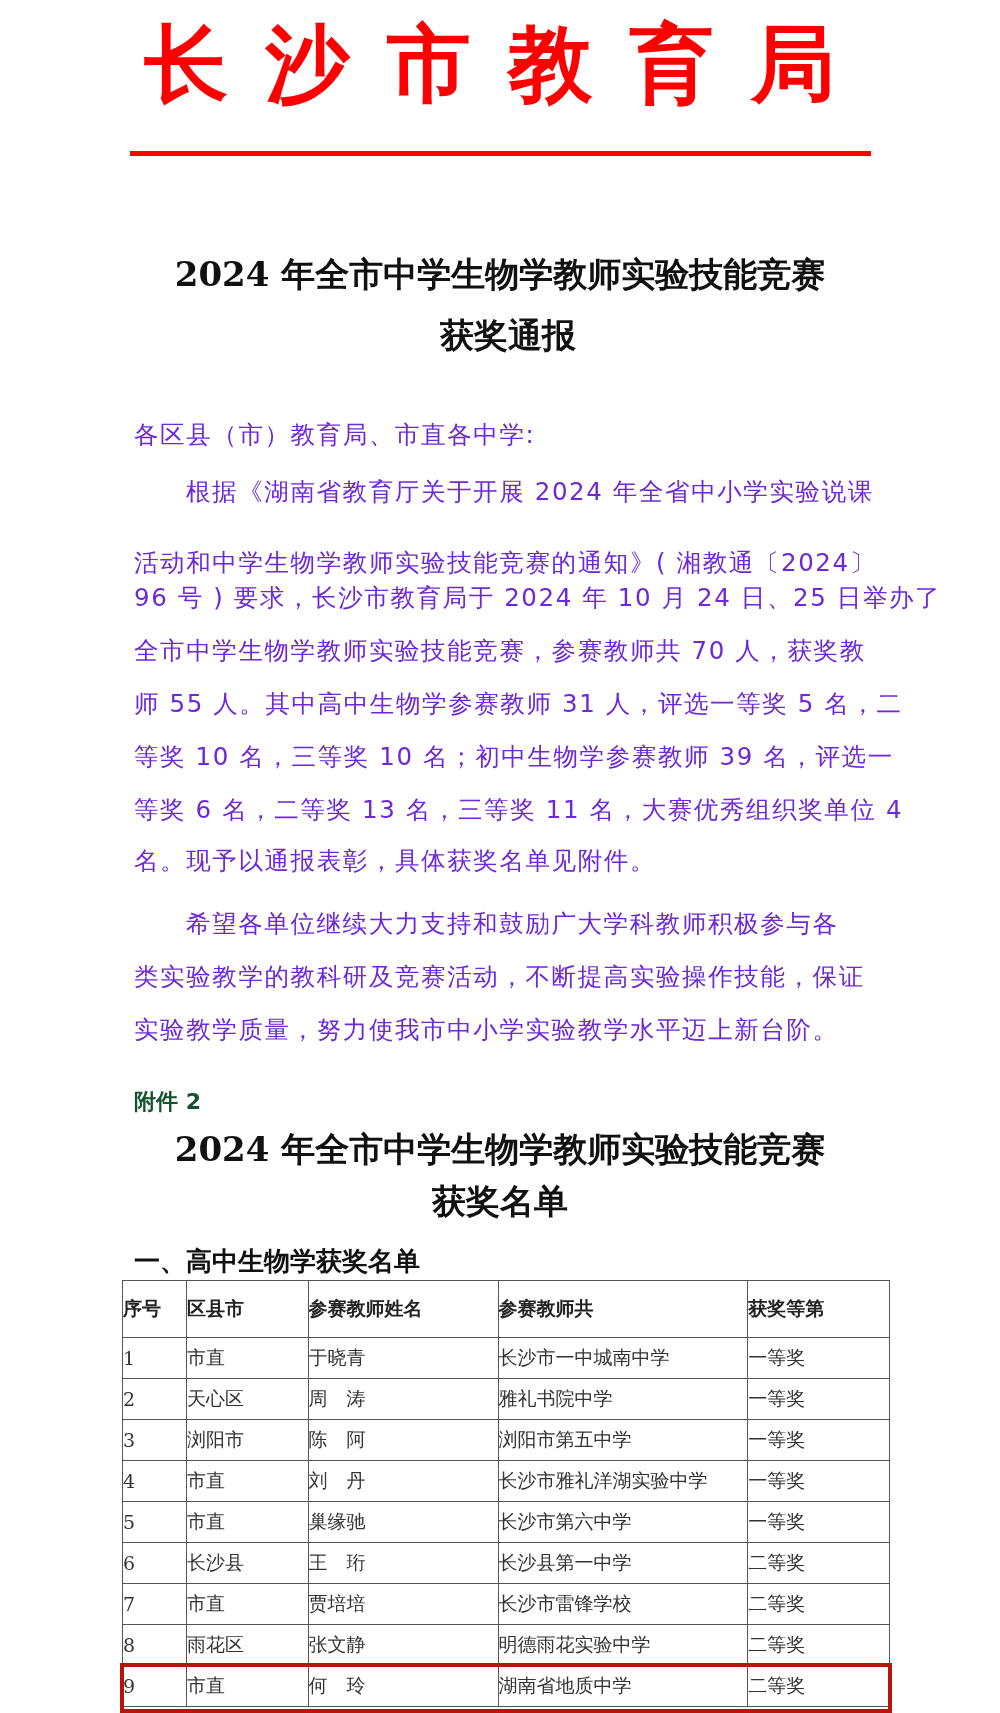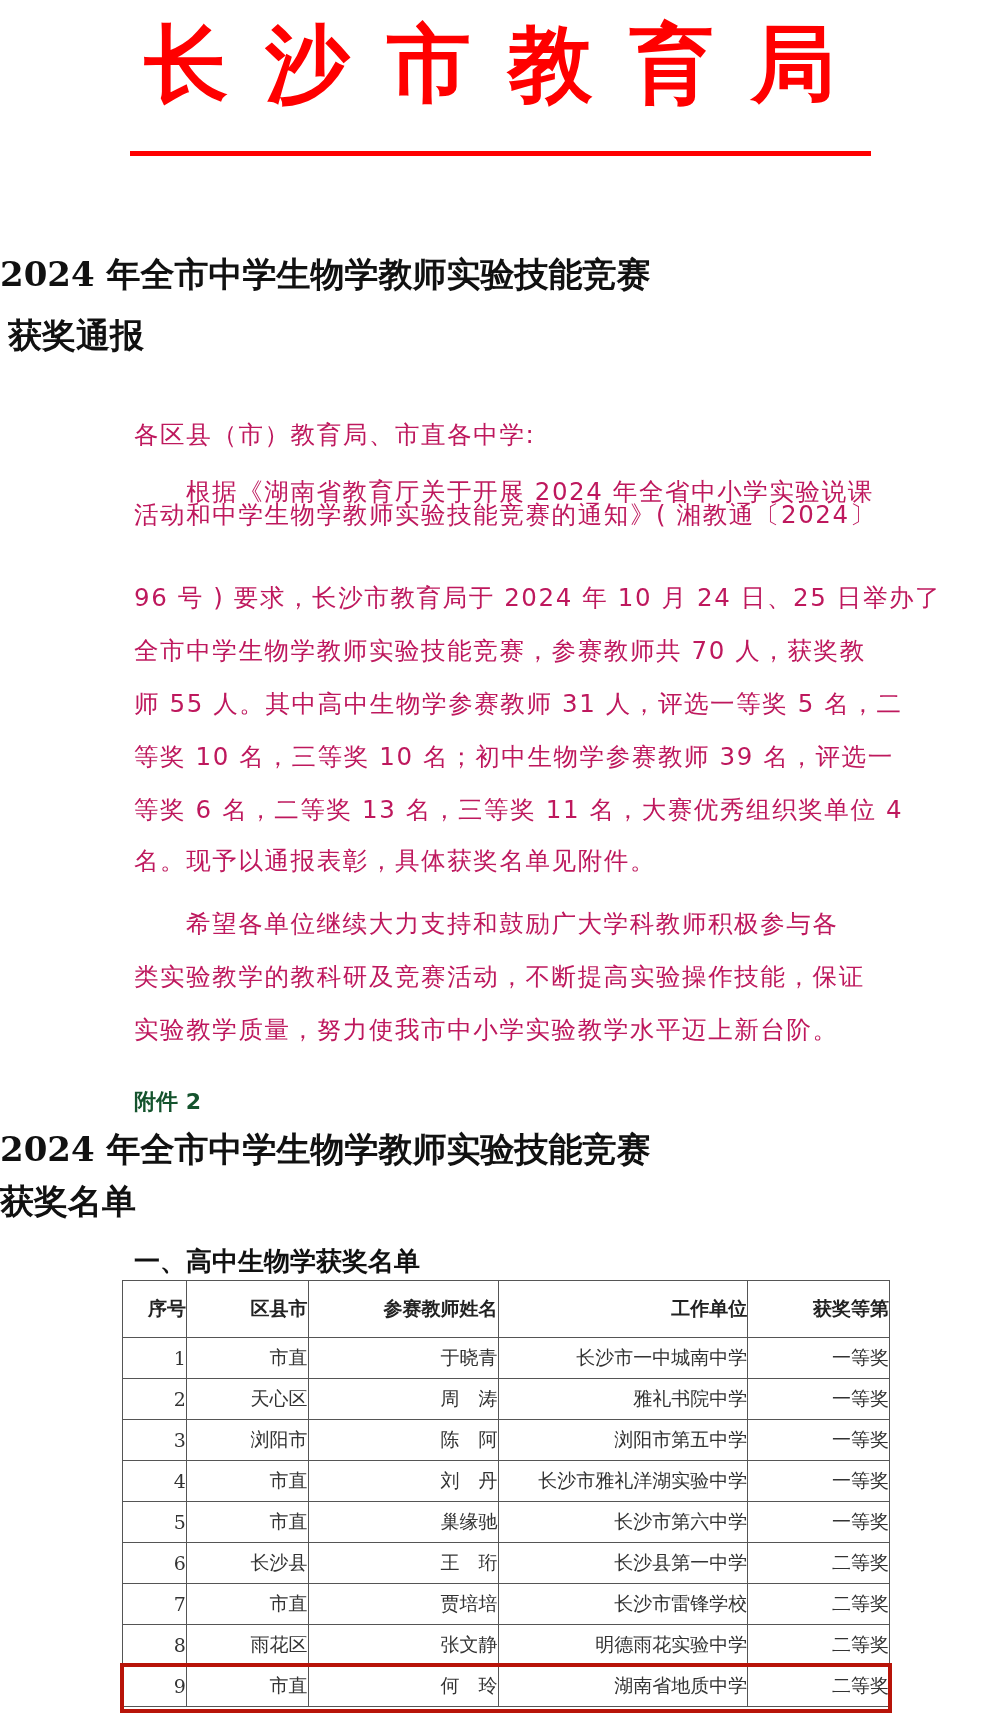--- a/index.html
+++ b/index.html
@@ -1,27 +1,27 @@
 <!DOCTYPE html>
 <html><head>
 <meta charset="utf-8">
 <style>
   html, body { margin: 0; padding: 0; background: #ffffff; }
   body { width: 1000px; height: 1713px; position: relative; overflow: hidden; font-family: "DejaVu Serif", "Liberation Serif", serif; color: #1a1a1a; }
   .abs { position: absolute; }
   .letterhead { left: 130px; width: 741px; top: 14px; height: 100px; display: flex; justify-content: space-between; align-items: center; padding: 0 36px 0 14px; box-sizing: border-box; }
   .letterhead span { color: #ff0000; font-family: "DejaVu Serif", "Liberation Serif", serif; font-size: 84px; font-weight: bold; line-height: 100px; }
   .red-rule { left: 130px; top: 151px; width: 741px; height: 5px; background: #ff0000; }
-  .title { left: 0; width: 1000px; text-align: left; font-family: "DejaVu Serif", "Liberation Serif", serif; font-weight: bold; font-size: 34px; color: #111; white-space: nowrap; }
-  .body-line { left: 134px; width: 740px; font-family: "DejaVu Sans", "Liberation Sans", sans-serif; font-size: 24.5px; color: #be185d; white-space: nowrap; letter-spacing: 1.6px; line-height: 30px; }
+  .title { left: 0; width: 1000px; text-align: center; font-family: "DejaVu Serif", "Liberation Serif", serif; font-weight: bold; font-size: 34px; color: #111; white-space: nowrap; }
+  .body-line { left: 134px; width: 740px; font-family: "DejaVu Sans", "Liberation Sans", sans-serif; font-size: 24.5px; color: #6d28d9; white-space: nowrap; letter-spacing: 1.6px; line-height: 30px; }
   .body-line.indent { left: 186px; }
   .attach { left: 134px; font-family: "DejaVu Sans", "Liberation Sans", sans-serif; font-size: 22px; font-weight: bold; color: #14532d; }
   .section { left: 134px; font-family: "DejaVu Sans", "Liberation Sans", sans-serif; font-size: 26px; font-weight: bold; color: #111; }
   table.awards { position: absolute; left: 122px; top: 1280px; width: 768px; border-collapse: collapse; font-family: "DejaVu Sans", "Liberation Sans", sans-serif; color: #333; }
-  table.awards td, table.awards th { border: 1.3px solid #555; text-align: right; padding: 0; font-size: 19px; }
+  table.awards td, table.awards th { border: 1.3px solid #555; text-align: left; padding: 0; font-size: 19px; }
   table.awards th { height: 56px; font-weight: bold; font-size: 19px; color: #222; }
   table.awards td { height: 40px; }
   .c1 { width: 67px; } .c2 { width: 130px; } .c3 { width: 203px; } .c4 { width: 270px; } .c5 { width: 152px; }
   .num { font-family: "DejaVu Serif", "Liberation Serif", serif; }
   .highlight { position: absolute; left: 120px; top: 1663px; width: 772px; height: 50px; border: 4px solid #b81409; box-sizing: border-box; pointer-events: none; }
 </style>
 </head>
 <body>
 
 <div class="abs letterhead">
@@ -33,21 +33,21 @@
   <span>局</span>
 </div>
 <div class="abs red-rule"></div>
 
 <div class="abs title" style="top:252px;">2024 年全市中学生物学教师实验技能竞赛</div>
 <div class="abs title" style="top:313px;padding-left:8px;">获奖通报</div>
 
 <div class="abs body-line" style="top:420px;">各区县（市）教育局、市直各中学:</div>
 
 <div class="abs body-line indent" style="top:477px;">根据《湖南省教育厅关于开展 2024 年全省中小学实验说课</div>
-<div class="abs body-line" style="top:500px;">活动和中学生物学教师实验技能竞赛的通知》( 湘教通〔2024〕</div>
+<div class="abs body-line" style="top:548px;">活动和中学生物学教师实验技能竞赛的通知》( 湘教通〔2024〕</div>
 <div class="abs body-line" style="top:583px;">96 号 ) 要求，长沙市教育局于 2024 年 10 月 24 日、25 日举办了</div>
 <div class="abs body-line" style="top:636px;">全市中学生物学教师实验技能竞赛，参赛教师共 70 人，获奖教</div>
 <div class="abs body-line" style="top:689px;">师 55 人。其中高中生物学参赛教师 31 人，评选一等奖 5 名，二</div>
 <div class="abs body-line" style="top:742px;">等奖 10 名，三等奖 10 名；初中生物学参赛教师 39 名，评选一</div>
 <div class="abs body-line" style="top:795px;">等奖 6 名，二等奖 13 名，三等奖 11 名，大赛优秀组织奖单位 4</div>
 <div class="abs body-line" style="top:848px;font-family:Liberation Mono, monospace;">名。现予以通报表彰，具体获奖名单见附件。</div>
 
 <div class="abs body-line indent" style="top:909px;">希望各单位继续大力支持和鼓励广大学科教师积极参与各</div>
 <div class="abs body-line" style="top:962px;">类实验教学的教科研及竞赛活动，不断提高实验操作技能，保证</div>
 <div class="abs body-line" style="top:1015px;">实验教学质量，努力使我市中小学实验教学水平迈上新台阶。</div>
@@ -56,21 +56,21 @@
 <div class="abs title" style="top:1127px;">2024 年全市中学生物学教师实验技能竞赛</div>
 <div class="abs title" style="top:1179px;">获奖名单</div>
 <div class="abs section" style="top:1244px;">一、高中生物学获奖名单</div>
 
 <table class="awards">
   <thead>
     <tr>
       <th class="c1">序号</th>
       <th class="c2">区县市</th>
       <th class="c3">参赛教师姓名</th>
-      <th class="c4">工作单位</th>
+      <th class="c4">参赛教师共</th>
       <th class="c5">获奖等第</th>
     </tr>
   </thead>
   <tbody>
     <tr>
       <td class="num">1</td>
       <td>市直</td>
       <td>于晓青</td>
       <td>长沙市一中城南中学</td>
       <td>一等奖</td>

